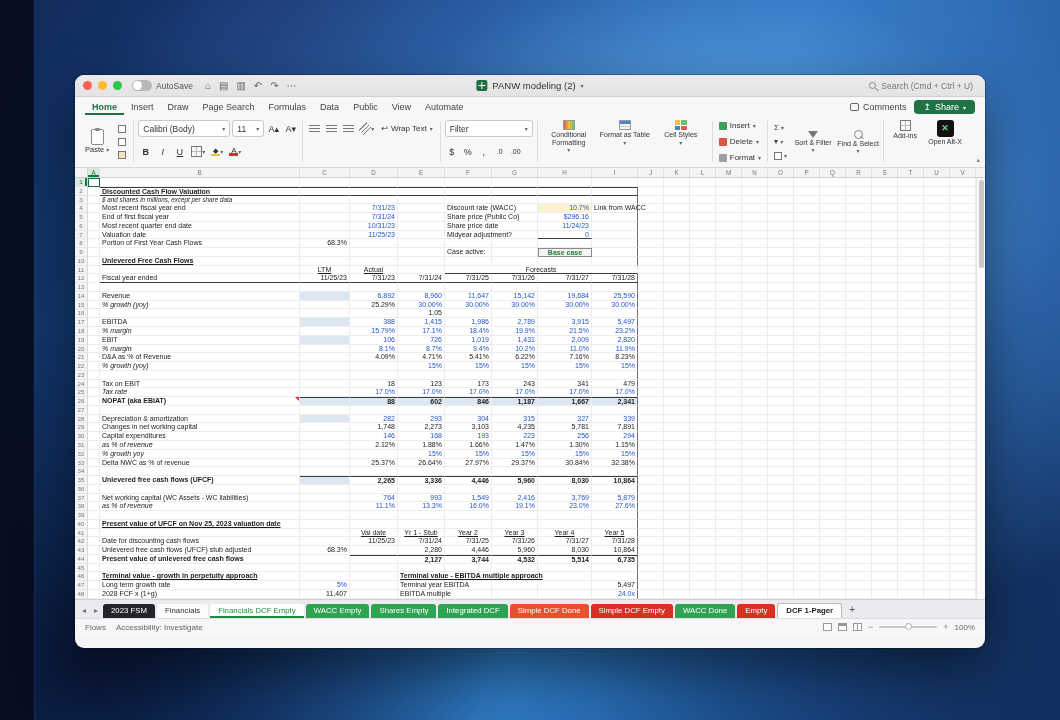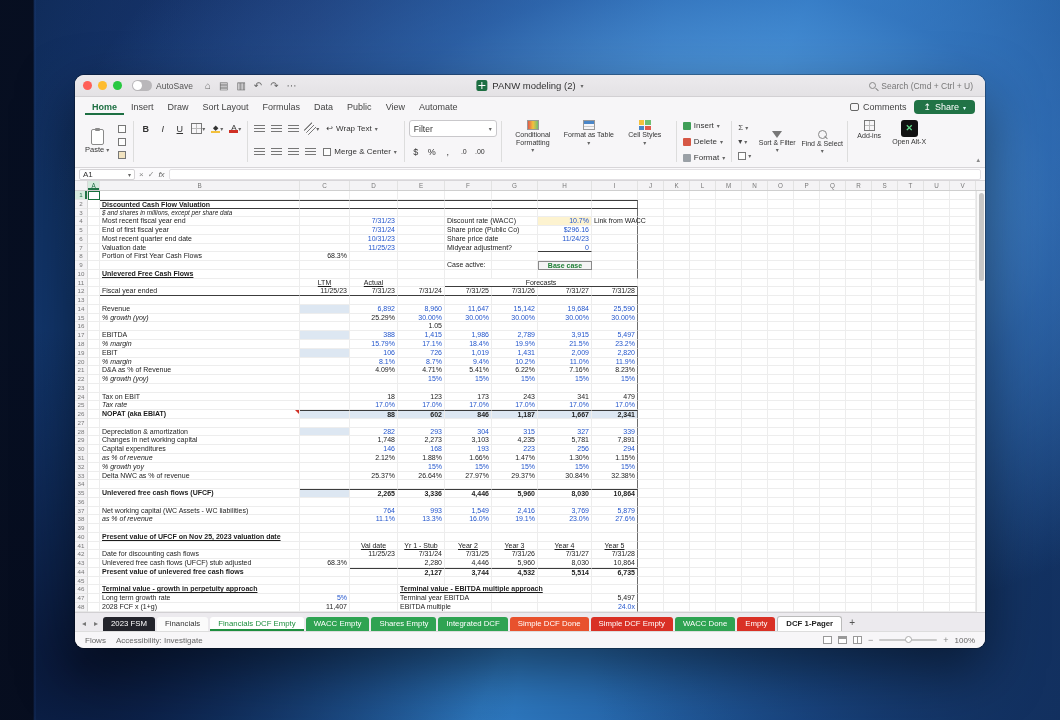--- a/index.html
+++ b/index.html
@@ -169,21 +169,21 @@
         <span class="mag"></span>
         <span>Search (Cmd + Ctrl + U)</span>
       </div>
     </div>
 
     <div class="tabrow">
       <div style="display:flex" id="ribbonTabs">
           <div class="rtab active">Home</div>
           <div class="rtab">Insert</div>
           <div class="rtab">Draw</div>
-          <div class="rtab">Sort Layout</div>
+          <div class="rtab">Page Search</div>
           <div class="rtab">Formulas</div>
           <div class="rtab">Data</div>
           <div class="rtab">Public</div>
           <div class="rtab">View</div>
           <div class="rtab">Automate</div>
         </div>
       <div class="tabrow-right">
         <div class="comments">
           <span class="bubble"></span>
           <span>Comments</span>
@@ -210,20 +210,32 @@
               <span class="micon"></span>
             </div>
           <div class="mini">
               <span class="micon" style="background:#f2e3c0"></span>
             </div>
         </div>
       </div>
       <div class="rdiv"></div>
       <div class="rgroup">
         <div class="rrow">
+          <div class="combo fontname">
+              <span>Calibri (Body)</span>
+              <span class="dd">▾</span>
+            </div>
+          <div class="combo fontsize">
+              <span>11</span>
+              <span class="dd">▾</span>
+            </div>
+          <div class="tbtn">A▴</div>
+          <div class="tbtn">A▾</div>
+        </div>
+        <div class="rrow">
           <div class="tbtn bold">B</div>
           <div class="tbtn ital">I</div>
           <div class="tbtn und">U</div>
           <div class="tbtn">
               <span class="bicon"></span>
               <span class="dd">▾</span>
             </div>
           <div class="tbtn">
               <span style="display:flex;flex-direction:column;align-items:center">
                 <span style="font-size:7px">◆</span>
@@ -249,39 +261,20 @@
           <div class="tbtn">
               <span class="licon"></span>
             </div>
           <div class="tbtn">
               <span class="licon" style="transform:rotate(-45deg)"></span>
               <span class="dd">▾</span>
             </div>
           <div class="wmbtn">
             <span>↩</span>
             <span>Wrap Text</span>
-              <span class="dd">▾</span>
-          </div>
-        </div>
-        <div class="rrow">
-          <div class="tbtn">
-              <span class="licon"></span>
-            </div>
-          <div class="tbtn">
-              <span class="licon"></span>
-            </div>
-          <div class="tbtn">
-              <span class="licon"></span>
-            </div>
-          <div class="tbtn">
-              <span class="licon"></span>
-            </div>
-          <div class="wmbtn">
-            <span class="micon"></span>
-            <span>Merge &amp; Center</span>
               <span class="dd">▾</span>
           </div>
         </div>
       </div>
       <div class="rdiv"></div>
       <div class="rgroup">
         <div class="rrow">
           <div class="combo" style="width:88px">
               <span>Filter</span>
               <span class="dd">▾</span>
@@ -370,30 +363,20 @@
           <span>Add-ins</span>
         </div>
         <div class="stylebtn" style="width:38px">
           <span class="altx">✕</span>
           <span>Open Alt-X</span>
         </div>
       </div>
       <span class="collapse">▴</span>
     </div>
 
-    <div class="fbar">
-      <div class="namebox">
-        <span>A1</span>
-        <span class="dd">▾</span>
-      </div>
-      <span class="fbtn">×</span>
-      <span class="fbtn ok">✓</span>
-      <span class="fbtn fx">fx</span>
-      <div class="finput"></div>
-    </div>
 
     <div class="sheetarea">
       <div class="colhdr" id="colHdr">
           <div class="corner"></div>
           <div class="ch hl" style="width: 12px; flex-basis: 12px;">A</div>
           <div class="ch" style="width: 200px; flex-basis: 200px;">B</div>
           <div class="ch" style="width: 50px; flex-basis: 50px;">C</div>
           <div class="ch" style="width: 48px; flex-basis: 48px;">D</div>
           <div class="ch" style="width: 47px; flex-basis: 47px;">E</div>
           <div class="ch" style="width: 47px; flex-basis: 47px;">F</div>

